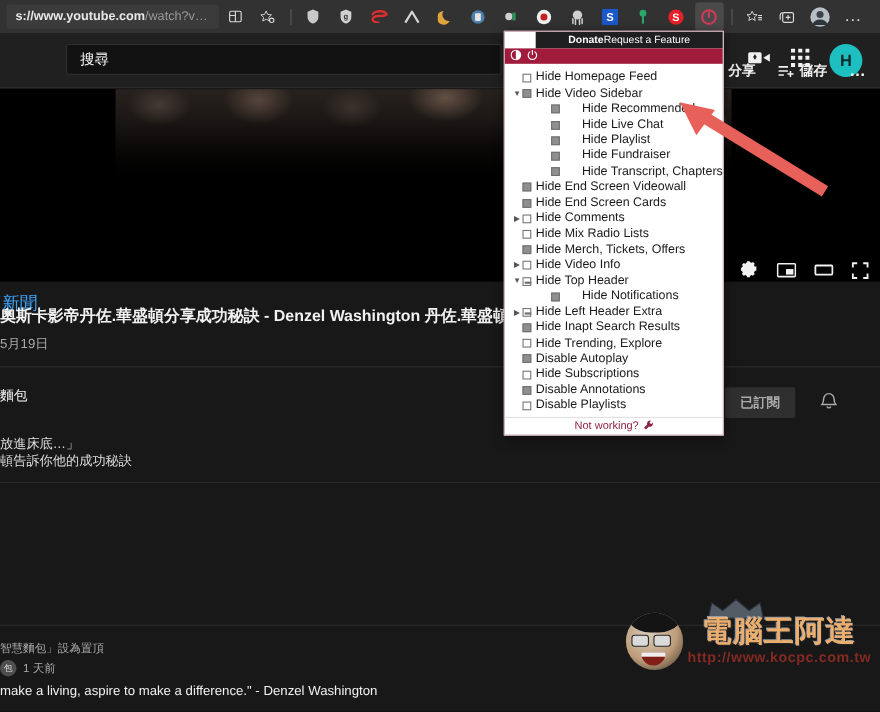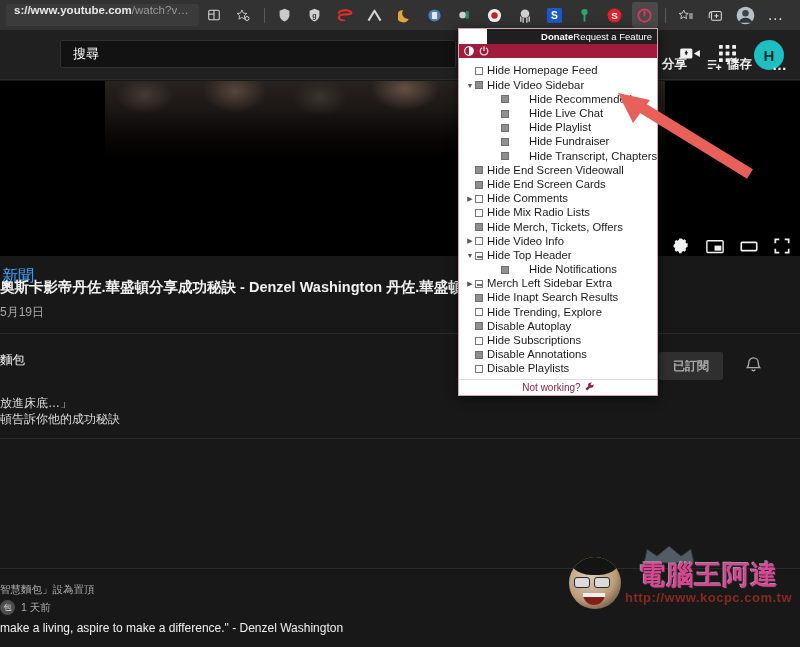--- a/index.html
+++ b/index.html
@@ -11,21 +11,21 @@
   }
   #root { position: relative; width: 800px; height: 647px; background: #181818; }
 
   
   .browser-bar {
     position: absolute; left: 0; top: 0; width: 800px; height: 30px;
     background: #323232; display: flex; align-items: center;
   }
   .url-pill {
     margin-left: 6px; height: 22px; background: #3b3b3b; border-radius: 3px;
-    display: flex; align-items: flex-start; padding: 0 10px 0 8px;
+    display: flex; align-items: center; padding: 0 10px 0 8px;
     font-size: 11.5px; color: #9a9a9a; white-space: nowrap;
   }
   .url-pill b { color: #e8e8e8; font-weight: 700; }
   .tb-icon {
     width: 26px; height: 26px; display: flex; align-items: center; justify-content: center;
     flex: 0 0 auto; margin: 0 2px; border-radius: 3px; font-size: 13px; color: #cfcfcf;
   }
   .tb-icon svg { display: block; }
   .tb-sep { width: 1px; height: 15px; background: #5a5a5a; margin: 0 5px; flex: 0 0 auto; }
   .tb-active { background: #4a4a4a; }
@@ -135,38 +135,38 @@
     background: radial-gradient(circle at 40% 35%, #e8d9c4 0%, #caa882 55%, #3a2e25 100%);
     position: relative; overflow: hidden;
   }
   .wm-face .hair { position: absolute; left: -4px; top: -8px; width: 60px; height: 26px; background: #141414; border-radius: 0 0 40px 40px; }
   .wm-face .gl { position: absolute; top: 20px; width: 16px; height: 11px; background: #e9e9e9; border: 1.5px solid #2b2b2b; border-radius: 3px; }
   .wm-face .gl.l { left: 5px; } .wm-face .gl.r { left: 25px; }
   .wm-face .mouth { position: absolute; left: 14px; top: 36px; width: 22px; height: 12px; background: #8a1f17; border-radius: 0 0 14px 14px; }
   .wm-face .tooth { position: absolute; left: 14px; top: 36px; width: 22px; height: 4px; background: #fff; }
   .wm-text { display: flex; flex-direction: column; align-items: center; }
   .wm-cn {
-    font-size: 27px; font-weight: 700; color: #ec4899; letter-spacing: 1px;
+    font-size: 27px; font-weight: 700; color: #fdba74; letter-spacing: 1px;
     text-shadow: 1px 1px 0 #22262c, -1px -1px 0 #9aa3ad;
     font-family: "DejaVu Sans", sans-serif; line-height: 1;
   }
   .wm-url { font-size: 13px; font-weight: 700; color: #8e2b24; letter-spacing: .5px; margin-top: 2px; }
   .wm-crown { position: absolute; right: 104px; bottom: 78px; color: #464f59; font-size: 16px; }
 
   
   .popup {
     position: absolute; left: 458px; top: 28px; width: 200px; height: 368px;
     background: #fff; border: 1px solid #cfa8b4;
     box-shadow: 0 2px 10px rgba(0,0,0,.55);
     display: flex; flex-direction: column;
     font-family: "Liberation Sans", sans-serif;
   }
   .pop-top {
     height: 15px; background: #1f1f22; color: #fff;
-    display: flex; align-items: center; justify-content: flex-end;
+    display: flex; align-items: center; justify-content: center;
     padding: 0 5px; font-size: 9.5px; font-weight: 700; margin-left: 28px;
   }
   .pop-top .right { font-weight: 400; }
   .pop-band {
     height: 14px; background: #a01b3c; display: flex; align-items: center; gap: 5px; padding-left: 5px;
   }
   .pop-list { flex: 1; padding: 6px 0 2px 6px; overflow: hidden; }
   .pop-item {
     display: flex; align-items: center; height: 14.2px;
     font-size: 11.3px; color: #1a1a1a; white-space: nowrap;
@@ -539,21 +539,21 @@
           <span class="lbl">Hide Top Header</span>
         </div>
         <div class="pop-item ind-1">
           <span class="arrow-sp"></span>
           <span class="cb mixed"></span>
           <span class="lbl">Hide Notifications</span>
         </div>
         <div class="pop-item">
           <span class="arrow-sp">▶</span>
           <span class="cb dash"></span>
-          <span class="lbl">Merch Left Sidebar Extra</span>
+          <span class="lbl">Hide Left Header Extra</span>
         </div>
         <div class="pop-item">
           <span class="arrow-sp"></span>
           <span class="cb mixed"></span>
           <span class="lbl">Hide Inapt Search Results</span>
         </div>
         <div class="pop-item">
           <span class="arrow-sp"></span>
           <span class="cb"></span>
           <span class="lbl">Hide Trending, Explore</span>

